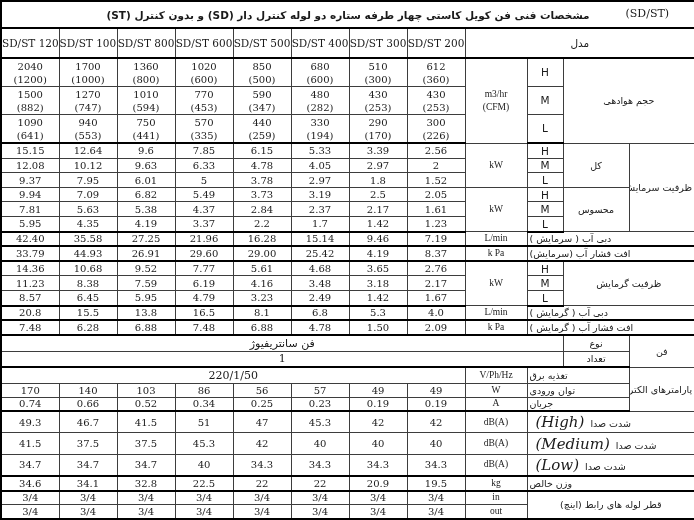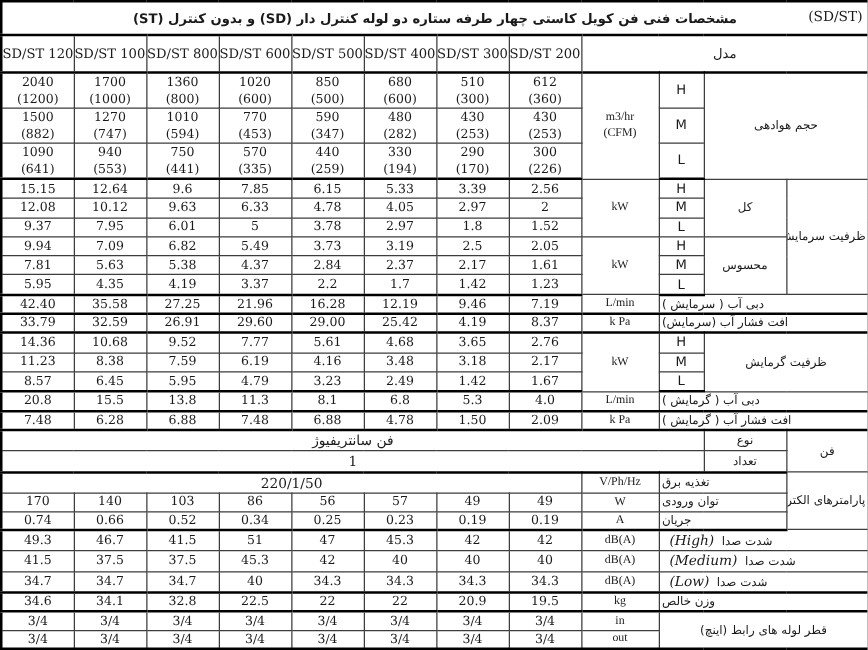--- a/index.html
+++ b/index.html
@@ -3,29 +3,29 @@
 <meta charset="utf-8">
 <style>
   html,body{margin:0;padding:0;background:#fff;}
   .sheet{width:694px;height:520px;background:#fff;box-sizing:border-box;}
   table.spec{border-collapse:collapse;table-layout:fixed;width:694px;height:520px;border:2px solid #000;}
   td{border:1px solid #3d3d3d;text-align:center;vertical-align:middle;padding:0;
      font-family:"DejaVu Serif",serif;font-size:10px;color:#1a1a1a;overflow:hidden;white-space:nowrap;}
   tr.bt2 td{border-top:2px solid #000;}
   tr.bb2 td{border-bottom:2px solid #000;}
   .title-cell{height:25px;position:relative;font-family:"DejaVu Sans",sans-serif;font-weight:bold;font-size:10.5px;direction:rtl;}
-  .corner{position:absolute;right:4px;top:5px;direction:ltr;font-weight:normal;font-size:11px;font-family:"DejaVu Serif",serif;}
+  .corner{position:absolute;right:25px;top:5px;direction:ltr;font-weight:normal;font-size:11px;font-family:"DejaVu Serif",serif;}
   tr.head td{height:28px;font-size:10.5px;}
   tr.air td{height:27px;line-height:1.3;}
   .unit{font-family:Liberation Serif, serif;font-size:9.5px;line-height:1.15;}
   .speed{font-family:"DejaVu Sans",sans-serif;font-size:10.5px;}
   .rtl{direction:rtl;font-family:"DejaVu Sans",sans-serif;font-size:9.5px;}
   .rowlbl{text-align:left;padding:0 5px 0 2px;}
   .ctr{text-align:center;padding:0 2px;}
-  .lvl{font-style:italic;font-family:"DejaVu Serif",serif;margin:0 6px;font-size:11px;}
+  .lvl{font-style:italic;font-family:"DejaVu Serif",serif;margin:0 6px;font-size:15px;}
   .mergeval{font-size:11px;}
   .mergeval.rtl{text-align:center;}
 </style>
 </head>
 <body>
 
 <div class="sheet">
 <table class="spec">
   <colgroup>
     <col style="width:58px">
@@ -245,29 +245,29 @@
           <td>1.23</td>
     <td class="speed">L</td>
   </tr>
 
   <tr class="bb2">
           <td>42.40</td>
           <td>35.58</td>
           <td>27.25</td>
           <td>21.96</td>
           <td>16.28</td>
-          <td>12.19</td>
+          <td>15.14</td>
           <td>9.46</td>
           <td>7.19</td>
     <td class="unit">L/min</td>
     <td class="rtl rowlbl" colspan="3">دبی آب ( سرمایش )</td>
   </tr>
   <tr class="bb2">
           <td>33.79</td>
-          <td>32.59</td>
+          <td>44.93</td>
           <td>26.91</td>
           <td>29.60</td>
           <td>29.00</td>
           <td>25.42</td>
           <td>4.19</td>
           <td>8.37</td>
     <td class="unit">k Pa</td>
     <td class="rtl rowlbl" colspan="3">افت فشار آب (سرمایش)</td>
   </tr>
 
@@ -304,21 +304,21 @@
           <td>2.49</td>
           <td>1.42</td>
           <td>1.67</td>
     <td class="speed">L</td>
   </tr>
 
   <tr class="bb2">
           <td>20.8</td>
           <td>15.5</td>
           <td>13.8</td>
-          <td>11.3</td>
+          <td>16.5</td>
           <td>8.1</td>
           <td>6.8</td>
           <td>5.3</td>
           <td>4.0</td>
     <td class="unit">L/min</td>
     <td class="rtl rowlbl" colspan="3">دبی آب ( گرمایش )</td>
   </tr>
   <tr class="bb2">
           <td>7.48</td>
           <td>6.28</td>

